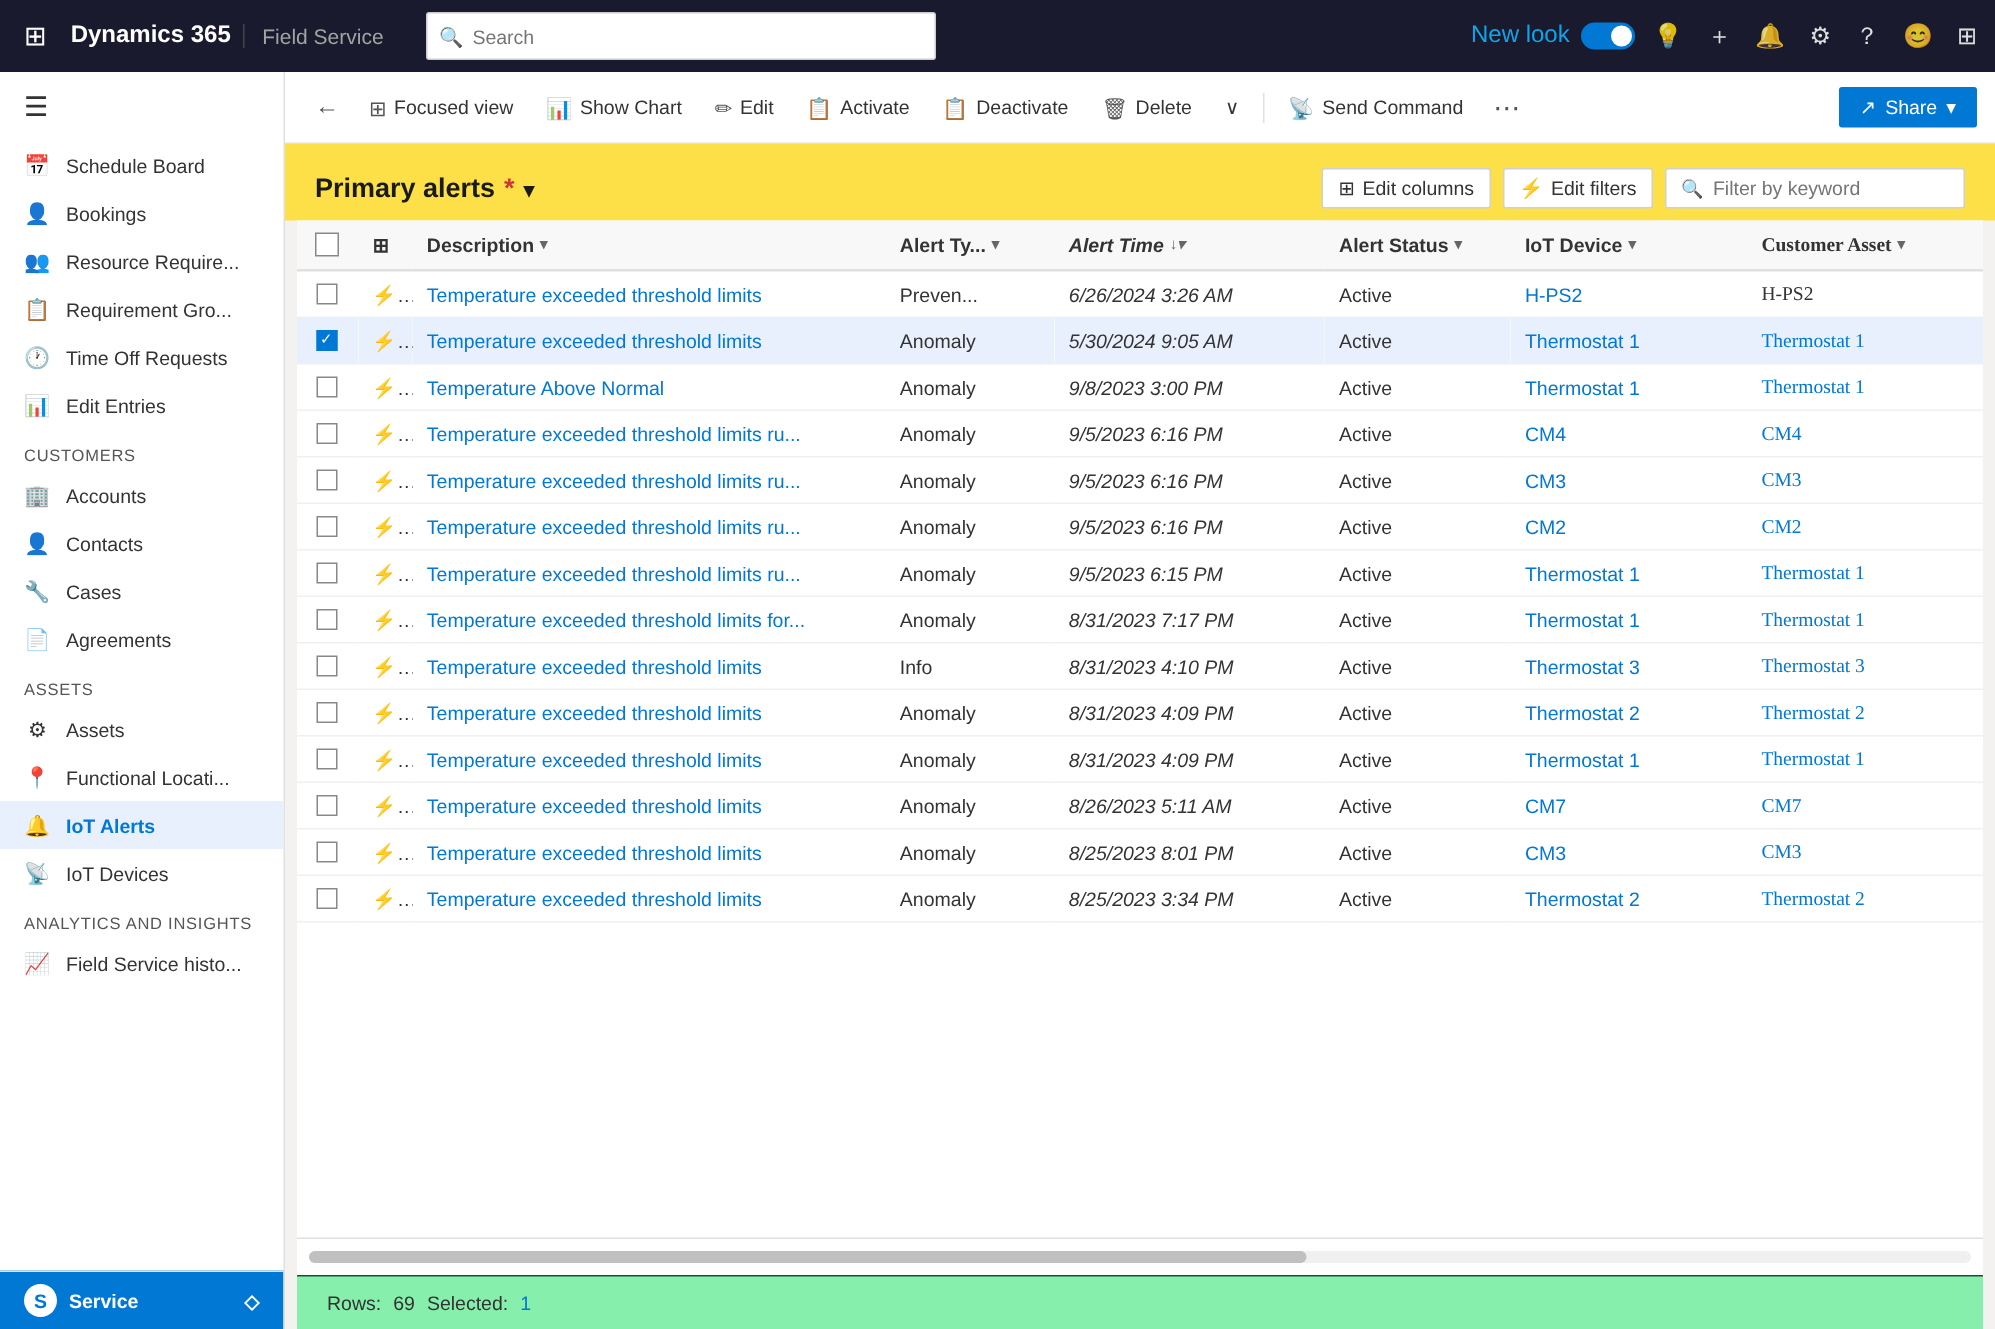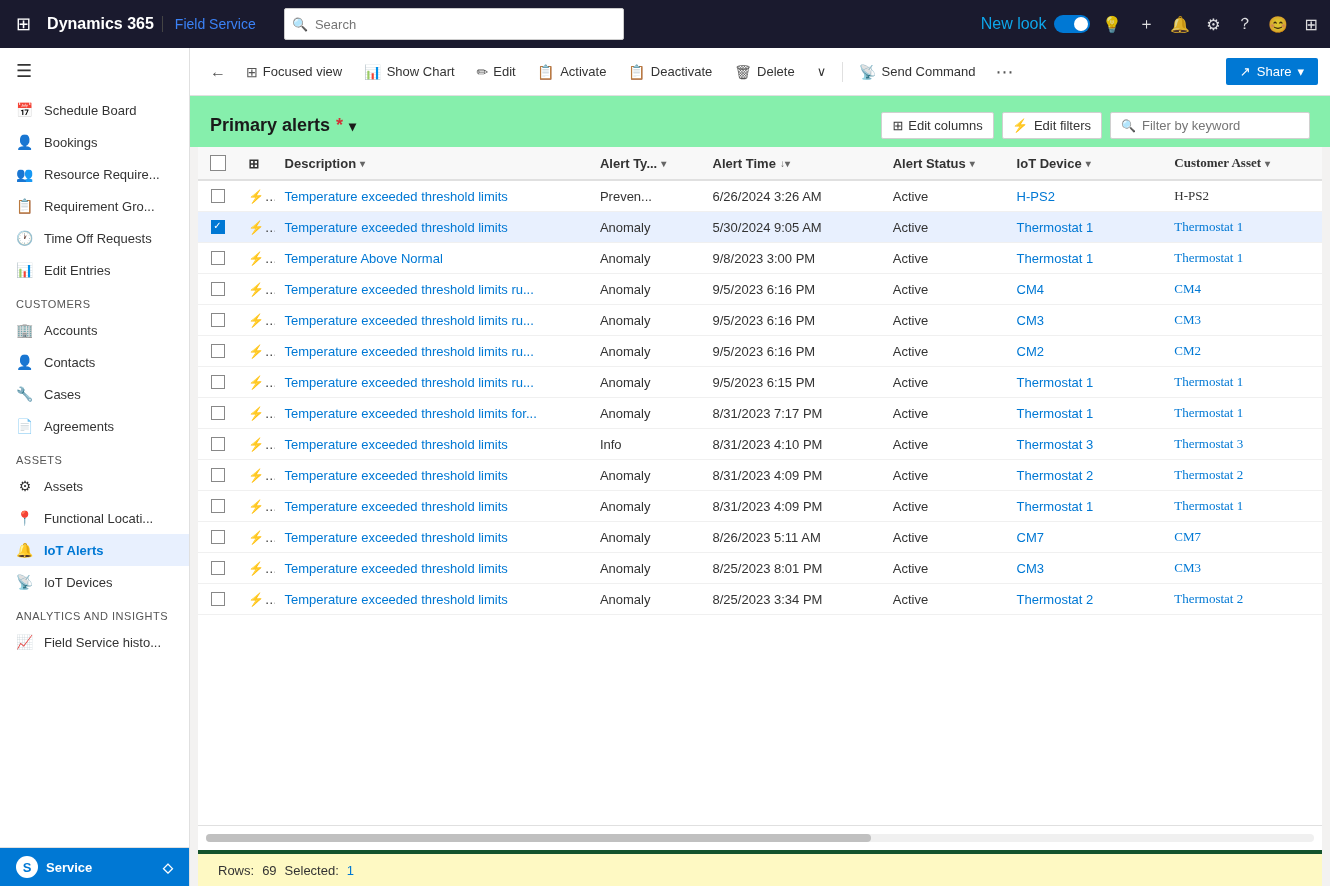--- a/index.html
+++ b/index.html
@@ -2,21 +2,21 @@
 <html><head>
   <meta charset="utf-8">
   <style>
     * { box-sizing: border-box; margin: 0; padding: 0; }
     body { font-family: 'Segoe UI', sans-serif; font-size: 13px; background: #f3f2f1; display: flex; flex-direction: column; height: 886px; overflow: hidden; }
 
     
     .top-nav { height: 48px; background: #1a1a2e; display: flex; align-items: center; padding: 0 8px; gap: 8px; flex-shrink: 0; }
     .top-nav-grid { color: #fff; font-size: 18px; cursor: pointer; padding: 4px 8px; }
     .app-name { color: #fff; font-weight: 600; font-size: 16px; white-space: nowrap; }
-    .app-module { color: #3b82f6; font-size: 14px; padding: 0 12px; border-left: 1px solid #444; }
+    .app-module { color: #a3a3a3; font-size: 14px; padding: 0 12px; border-left: 1px solid #444; }
     .search-box { flex: 0 0 340px; height: 32px; background: #fff; border: 1px solid #ccc; border-radius: 2px; display: flex; align-items: center; padding: 0 8px; gap: 6px; margin-left: 8px; }
     .search-box input { border: none; outline: none; font-size: 13px; width: 100%; color: #333; }
     .nav-right { margin-left: auto; display: flex; align-items: center; gap: 8px; color: #fff; }
     .new-look-label { font-size: 16px; color: #0ea5e9; }
     .toggle-switch { width: 36px; height: 18px; background: #0078d4; border-radius: 10px; position: relative; cursor: pointer; }
     .toggle-switch::after { content: ''; position: absolute; right: 2px; top: 2px; width: 14px; height: 14px; background: #fff; border-radius: 50%; }
     .nav-icon { color: #fff; font-size: 16px; cursor: pointer; padding: 4px; opacity: 0.85; }
 
     
     .main-layout { display: flex; flex: 1; overflow: hidden; }
@@ -36,58 +36,58 @@
     
     .toolbar { height: 48px; background: #fff; border-bottom: 1px solid #e0e0e0; display: flex; align-items: center; padding: 0 12px; gap: 2px; flex-shrink: 0; }
     .toolbar-btn { display: flex; align-items: center; gap: 5px; padding: 6px 10px; border: none; background: transparent; cursor: pointer; color: #333; font-size: 13px; border-radius: 2px; white-space: nowrap; }
     .toolbar-btn-icon { font-size: 14px; color: #555; }
     .toolbar-separator { width: 1px; height: 20px; background: #e0e0e0; margin: 0 4px; }
     .toolbar-back { padding: 6px 8px; border: none; background: transparent; cursor: pointer; color: #555; font-size: 16px; }
     .toolbar-more { padding: 6px 8px; border: none; background: transparent; cursor: pointer; color: #555; font-size: 18px; }
     .toolbar-share { margin-left: auto; background: #0078d4; color: #fff; border: none; border-radius: 2px; padding: 6px 14px; cursor: pointer; font-size: 13px; display: flex; align-items: center; gap: 6px; }
 
     
-    .list-header { padding: 16px 20px 8px; display: flex; align-items: center; justify-content: space-between; background: #86efac; }
+    .list-header { padding: 16px 20px 8px; display: flex; align-items: center; justify-content: space-between; background: #fde047; }
     .list-title { font-size: 18px; font-weight: 700; color: #1a1a1a; display: flex; align-items: center; gap: 6px; }
     .list-title-asterisk { color: #d13438; }
     .list-actions { display: flex; align-items: center; gap: 8px; }
     .list-action-btn { display: flex; align-items: center; gap: 5px; padding: 5px 10px; border: 1px solid #d0d0d0; background: #fff; border-radius: 2px; cursor: pointer; font-size: 13px; color: #333; }
     .filter-input { display: flex; align-items: center; gap: 6px; padding: 5px 10px; border: 1px solid #d0d0d0; background: #fff; border-radius: 2px; width: 200px; }
     .filter-input input { border: none; outline: none; font-size: 13px; width: 100%; color: #999; }
 
     
     .table-container { flex: 1; overflow-y: auto; overflow-x: hidden; background: #fff; margin: 0 8px; }
     table { width: 100%; border-collapse: collapse; table-layout: fixed; }
     thead tr { background: #f8f8f8; border-bottom: 2px solid #e0e0e0; }
     th { padding: 8px 10px; text-align: left; font-size: 13px; font-weight: 600; color: #333; border-bottom: 1px solid #e0e0e0; white-space: nowrap; overflow: hidden; text-overflow: ellipsis; cursor: pointer; position: sticky; top: 0; background: #f8f8f8; z-index: 1; }
     td { padding: 7px 10px; font-size: 13px; color: #333; border-bottom: 1px solid #f0f0f0; overflow: hidden; text-overflow: ellipsis; white-space: nowrap; }
     tr.selected td { background: #e8f0fe; }
     .col-check { width: 36px; }
     .col-icon { width: 32px; }
     .col-desc { width: 280px; }
     .col-type { width: 100px; }
-    .col-time { width: 160px; }
+    .col-time { width: 160px; font-style: italic; }
     .col-status { width: 110px; }
     .col-iot { width: 140px; }
     .col-asset { width: 140px; font-family: Liberation Serif, serif; }
     .link-blue { color: #0078d4; text-decoration: none; cursor: pointer; }
     .checkbox-cell { display: flex; align-items: center; justify-content: center; }
     .cb { width: 14px; height: 14px; border: 1.5px solid #888; background: #fff; cursor: pointer; display: inline-block; }
     .cb.checked { background: #0078d4; border-color: #0078d4; position: relative; }
     .cb.checked::after { content: '✓'; color: #fff; font-size: 10px; position: absolute; top: -1px; left: 1px; }
     .th-inner { display: flex; align-items: center; gap: 4px; }
     .sort-icon { font-size: 10px; color: #666; }
 
     
     .scroll-area { padding: 4px 8px; background: #fff; }
     .h-scroll { height: 8px; background: #f0f0f0; border-radius: 4px; position: relative; margin: 4px 0; }
     .h-scroll-thumb { height: 8px; width: 60%; background: #c0c0c0; border-radius: 4px; cursor: pointer; }
 
     
-    .table-footer { height: 36px; background: #fef9c3; border-top: 4px solid #14532d; display: flex; align-items: center; padding: 0 20px; gap: 8px; font-size: 13px; color: #333; margin: 0 8px; }
+    .table-footer { height: 36px; background: #86efac; border-top: 1px solid #14532d; display: flex; align-items: center; padding: 0 20px; gap: 8px; font-size: 13px; color: #333; margin: 0 8px; }
     .footer-selected { color: #0078d4; }
   </style>
 </head>
 <body>
 
 <div class="top-nav">
   <span class="top-nav-grid">⊞</span>
   <span class="app-name">Dynamics 365</span>
   <span class="app-module">Field Service</span>
   <div class="search-box">

